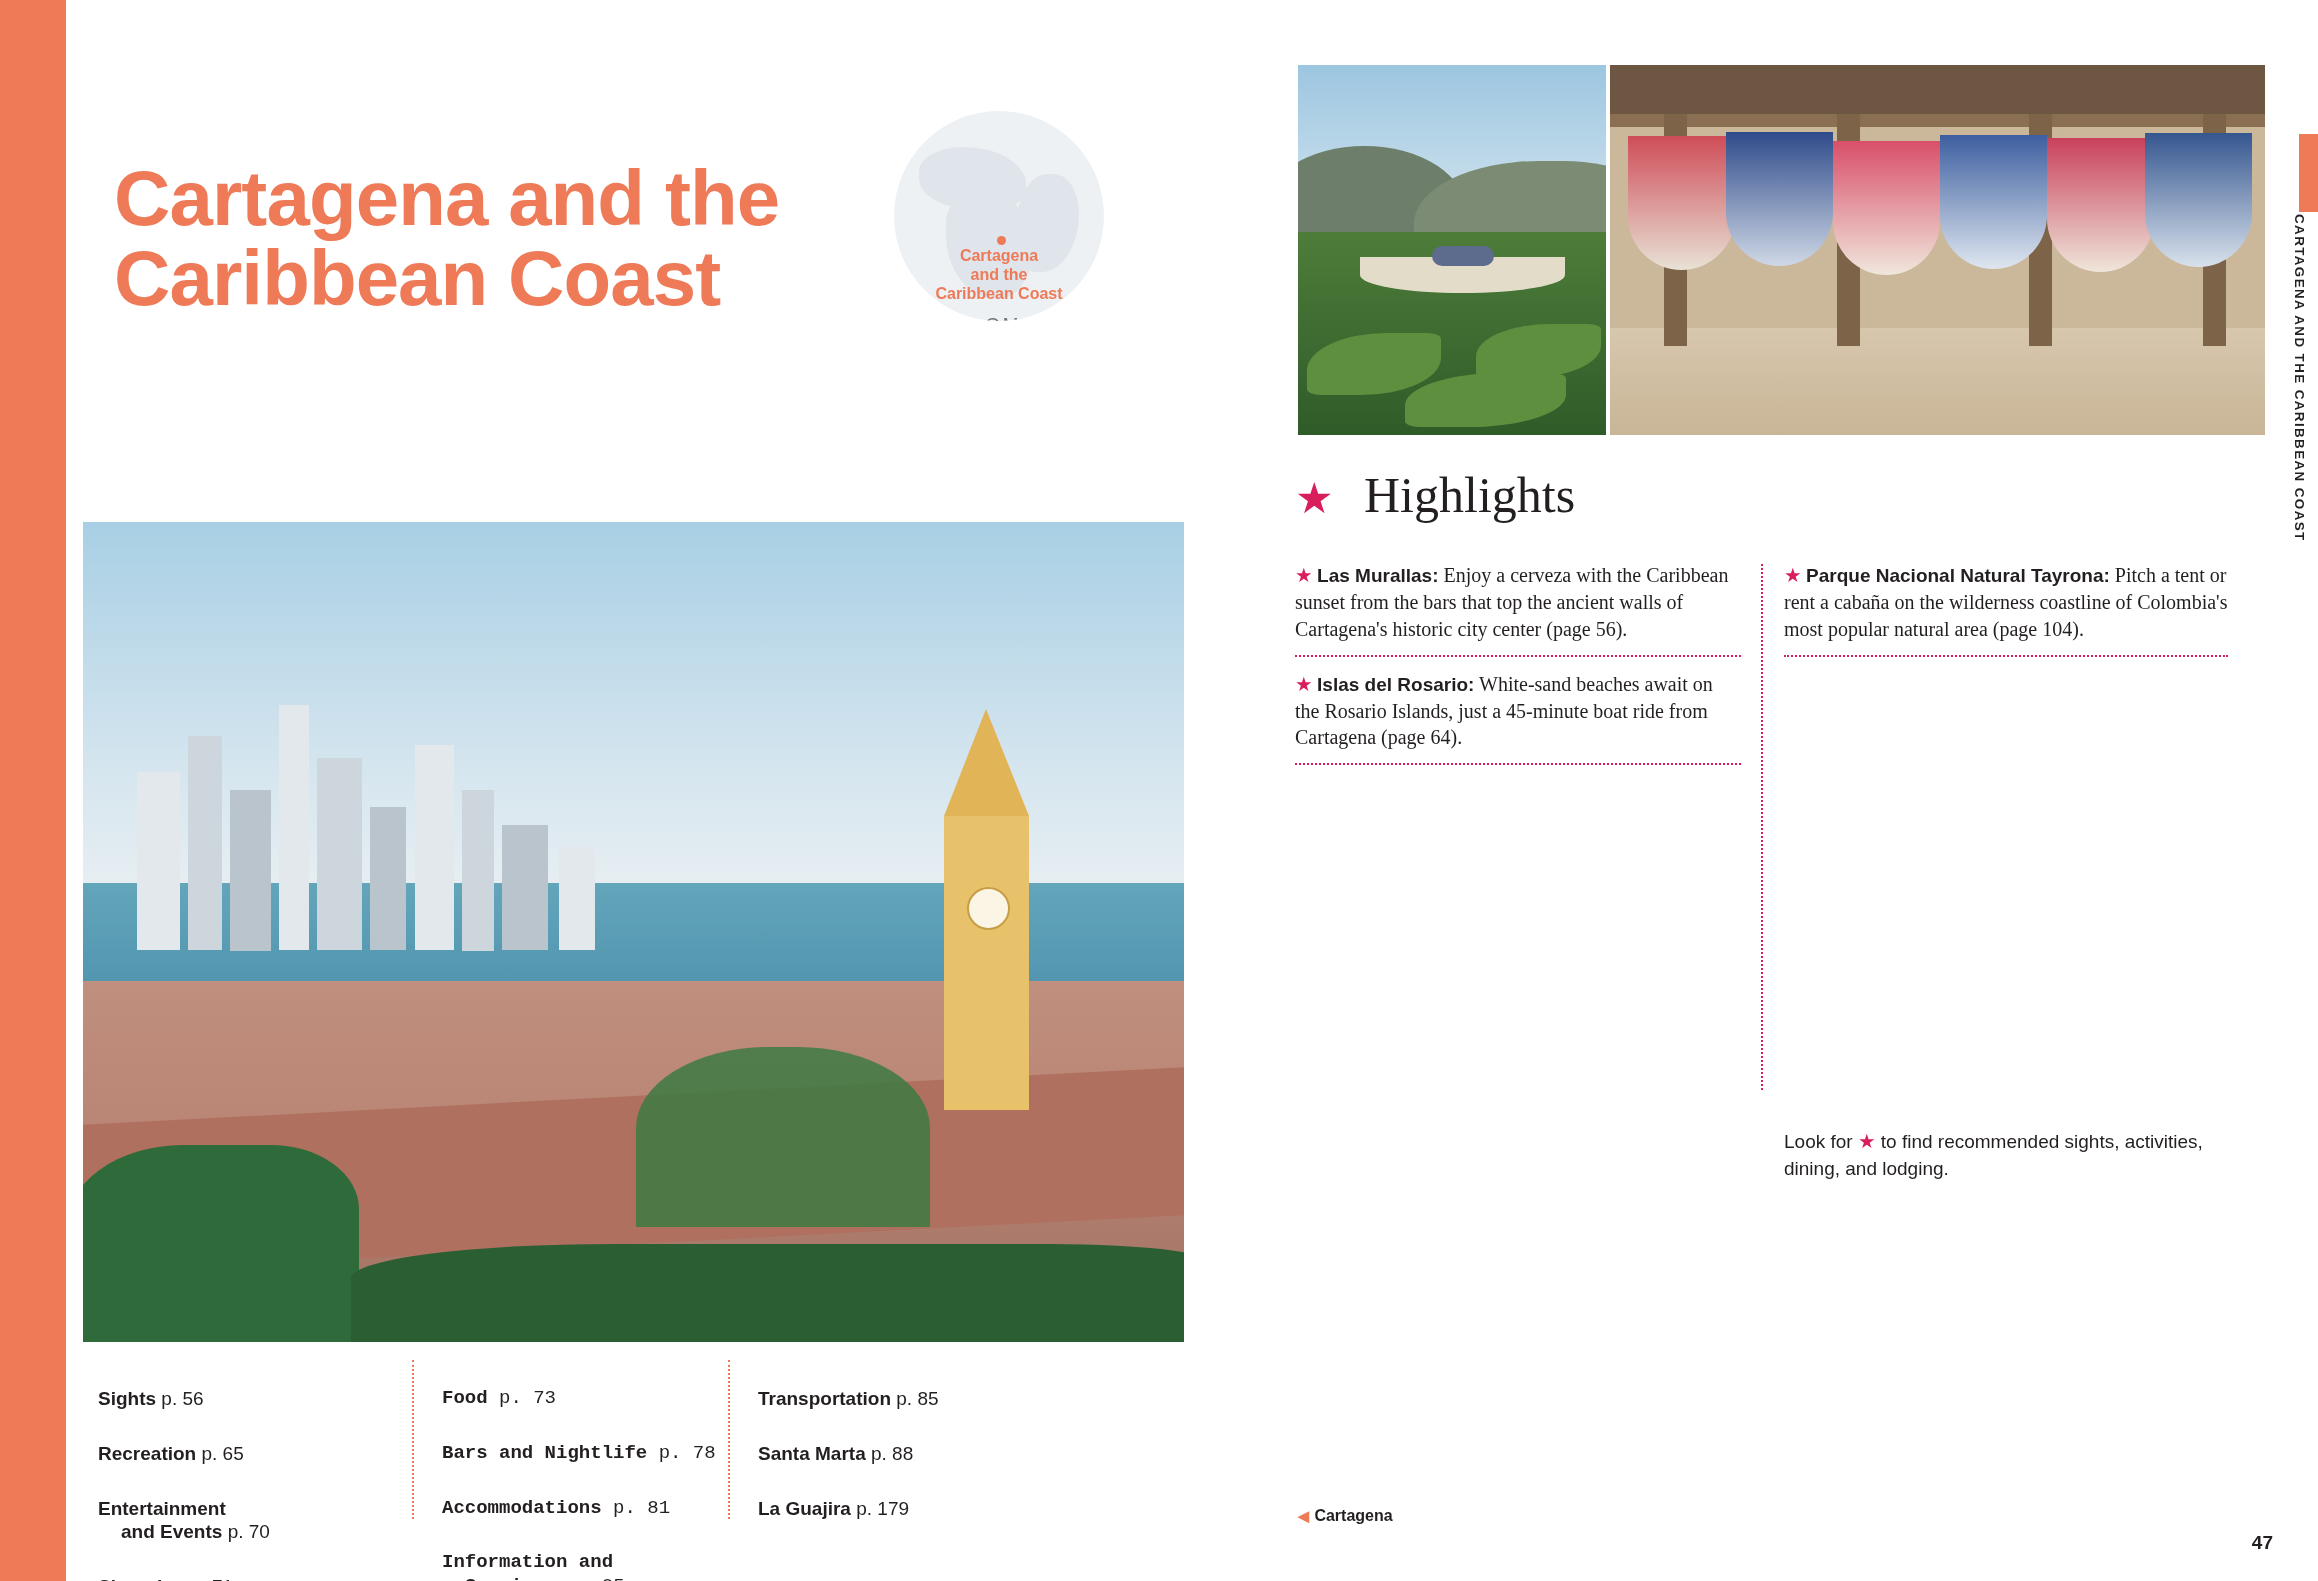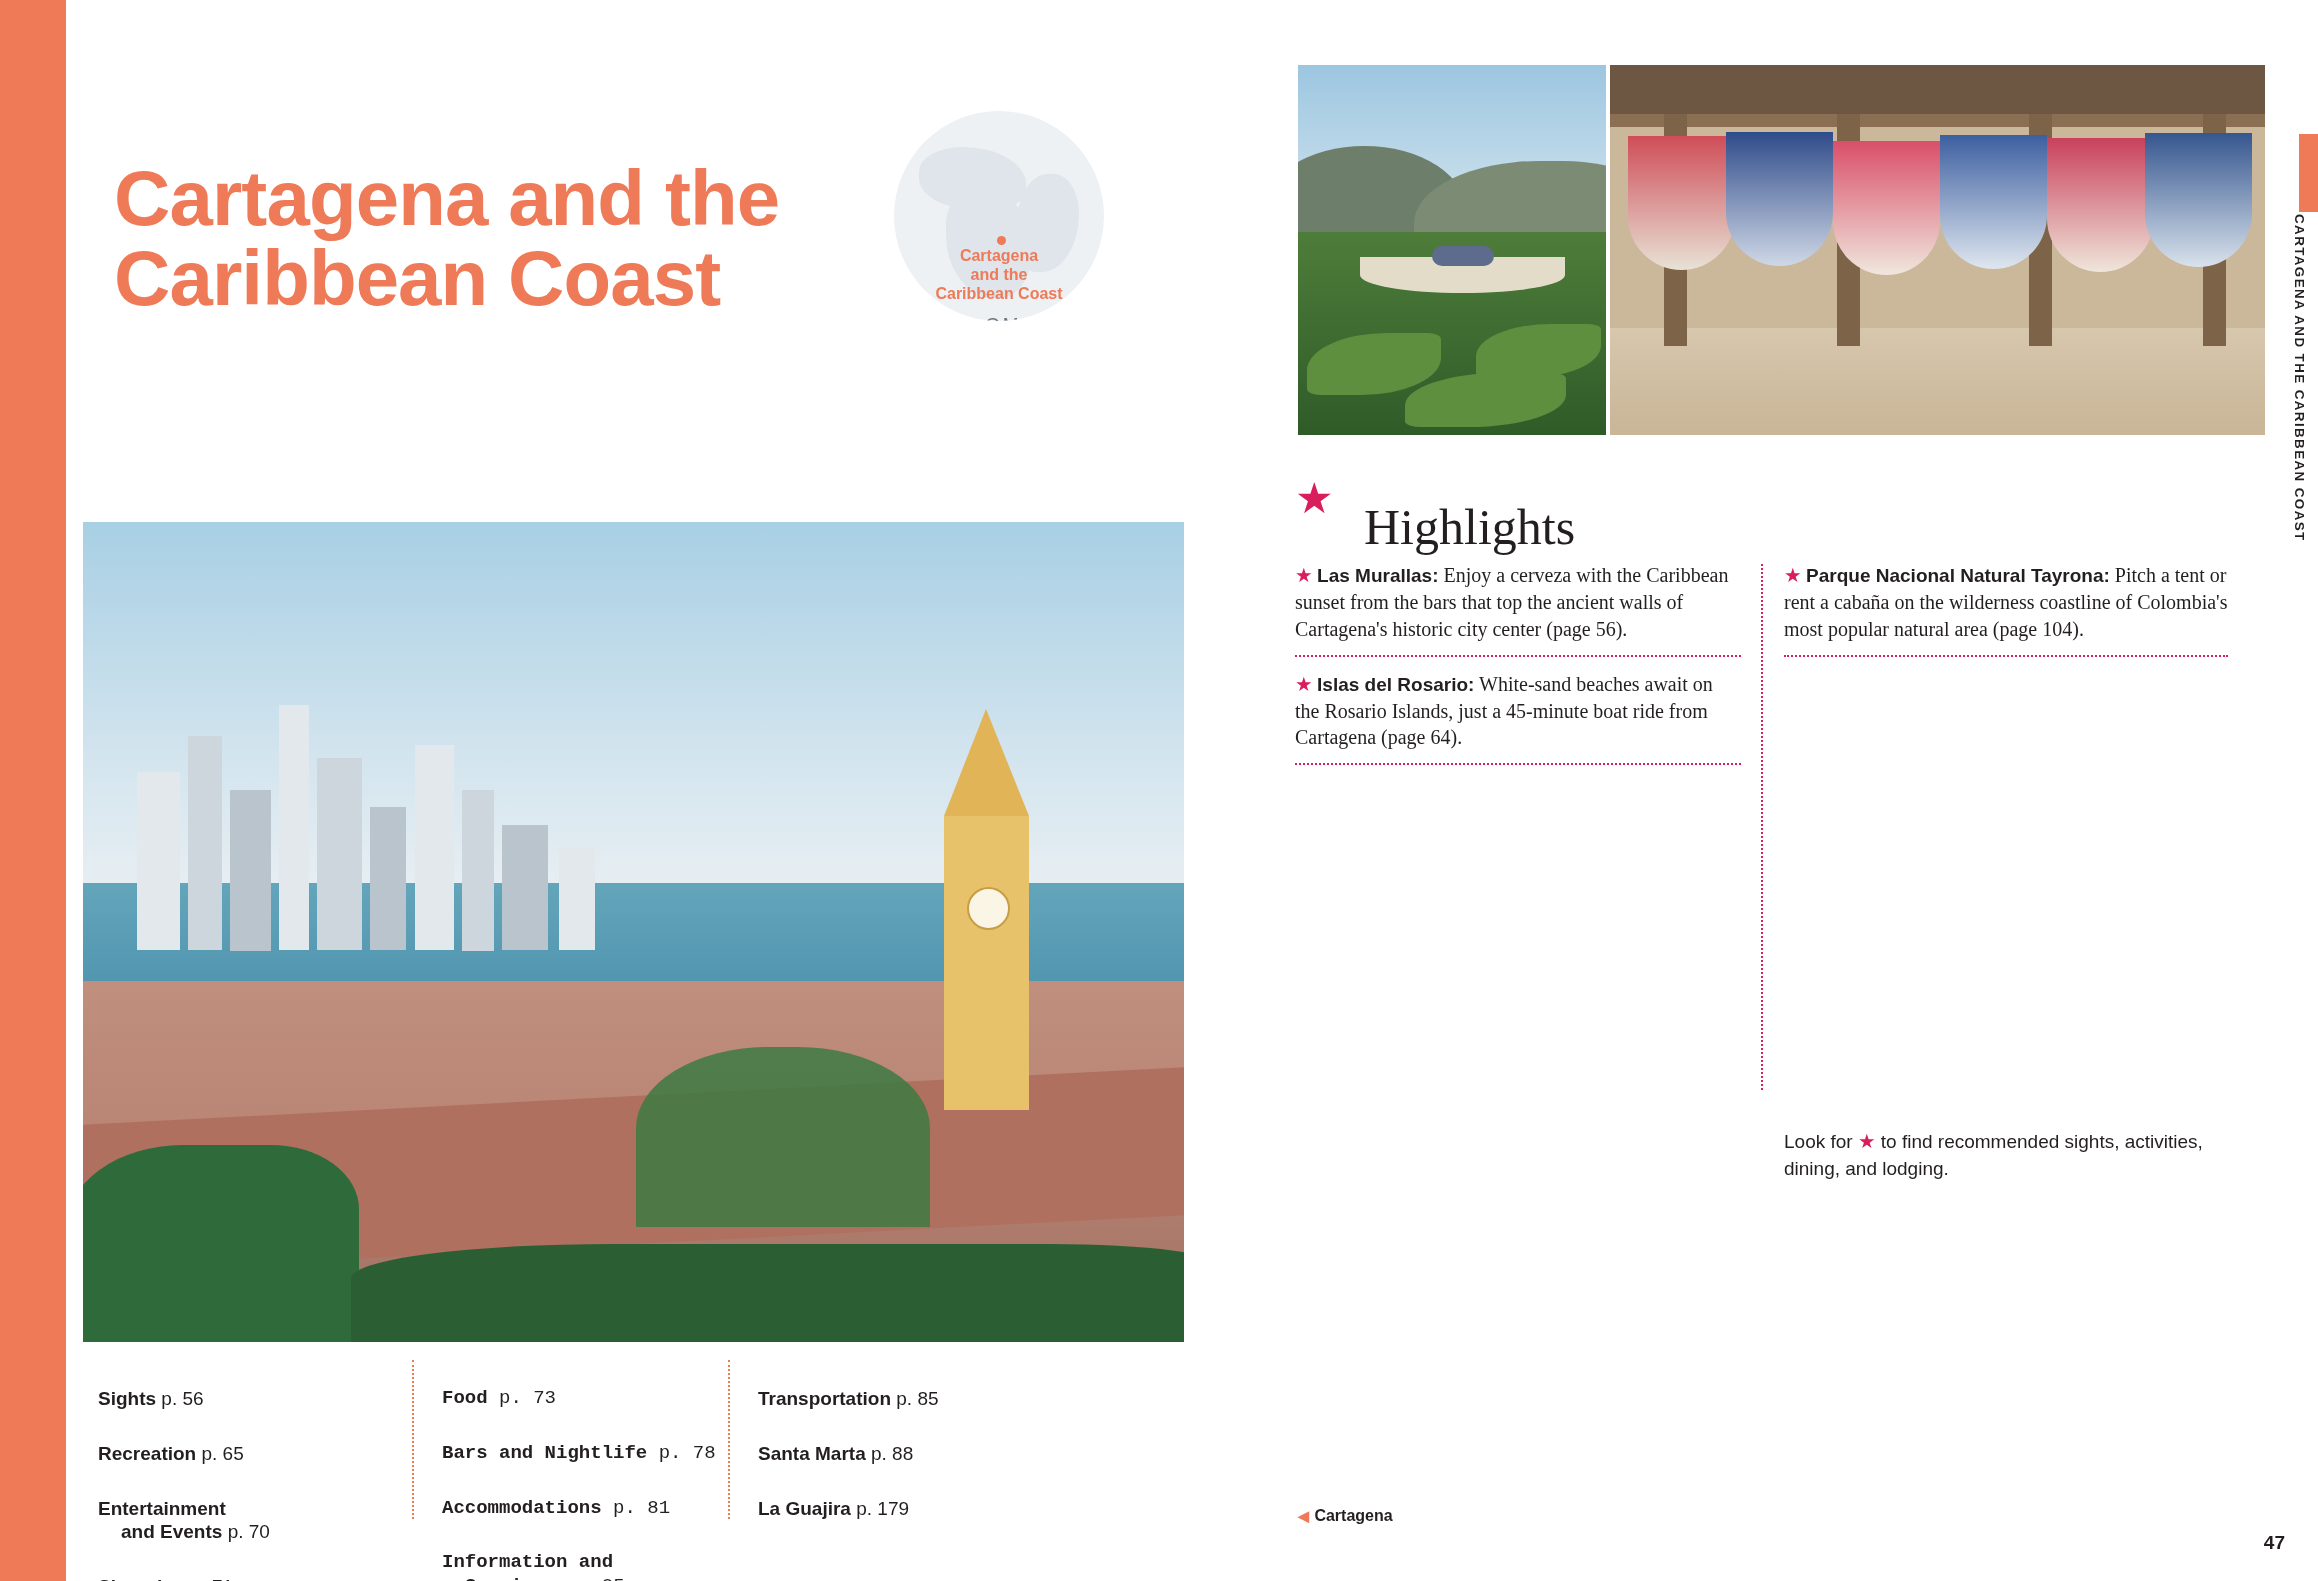--- a/index.html
+++ b/index.html
@@ -150,21 +150,21 @@
   .pb-roof{position:absolute;left:0;top:0;width:100%;height:54px;background:#6d5742;}
   .pb-beam{position:absolute;top:49px;height:12.5px;background:#8a6f52;}
   .pb-sand{position:absolute;left:0;bottom:0;width:100%;height:107px;
     background:linear-gradient(#d7c7ad,#c9b597);}
   .post{position:absolute;top:49px;width:23px;height:232px;background:#7d6348;}
   .ham{position:absolute;width:107px;height:134px;border-radius:0 0 54px 54px;}
   .hl-star-big{
     position:absolute;left:1295px;top:473px;font-size:43px;color:#d81e5b;
   }
   .hl-head-text{position:absolute;left:1364px;top:466px;font-size:50px;
-    font-family:"Liberation Serif", serif;color:#231f20;margin-top:32px;}
+    font-family:"Liberation Serif", serif;color:#231f20;}
 
   .hl-col{
     position:absolute;top:562px;
     font-family:"Liberation Serif", serif;
     font-size:20px;line-height:1.33;color:#231f20;
   }
   .hl-col.left{left:1295px;width:446px;}
   .hl-col.right{left:1784px;width:444px;}
   .hl-vrule{
     position:absolute;left:1761px;top:564px;height:526px;width:0;
@@ -186,21 +186,21 @@
   .look-for .star{color:#d81e5b;font-size:19.6px;}
 
   
   .caption{
     position:absolute;left:1298px;top:1507px;
     font-size:16px;font-weight:bold;color:#231f20;
   }
   .caption .tri{color:#ee7a58;font-size:14.3px;margin-right:5.4px;}
 
   .pagenum{
-    position:absolute;right:34px;bottom:27px;
+    position:absolute;right:46px;bottom:27px;
     font-size:19px;font-weight:bold;color:#231f20;
   }
 </style>
 </head>
 <body>
 
 <div class="page">
 
   <div class="spine"></div>
   <div class="edge-tab"></div>

